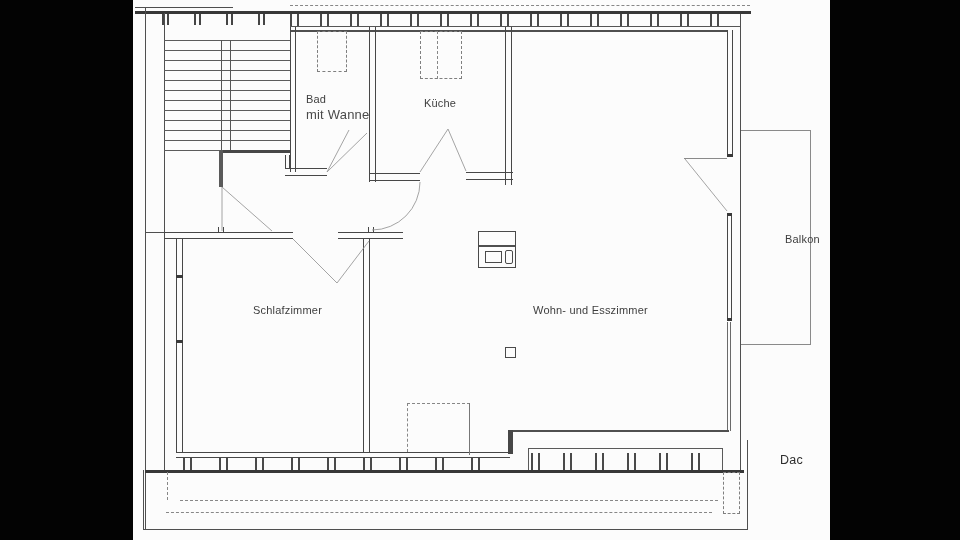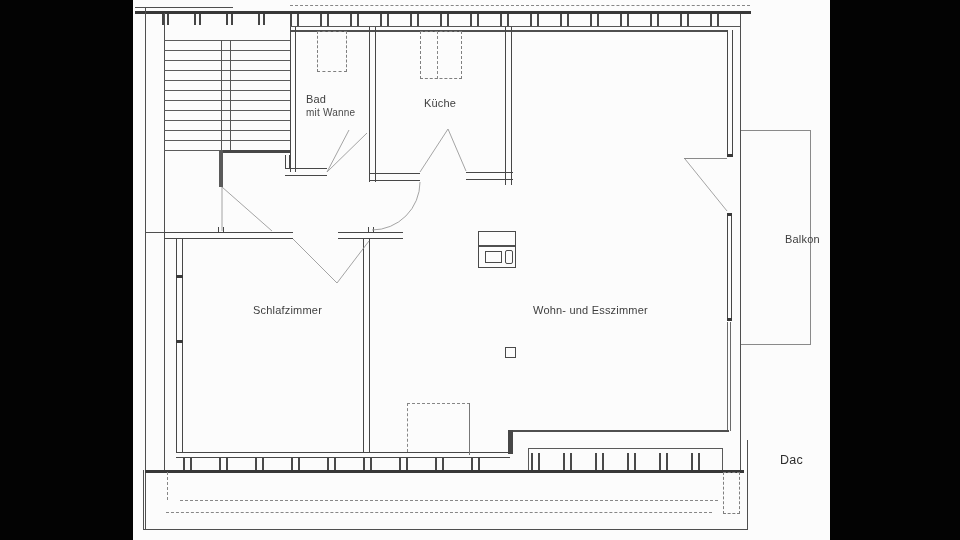--- a/index.html
+++ b/index.html
@@ -29,21 +29,21 @@
   .band-botL{position:absolute;
     background:repeating-linear-gradient(90deg,#4a4a4a 0 1.8px,transparent 1.8px 7px,#4a4a4a 7px 8.8px,transparent 8.8px 36px);}
   .band-botR{position:absolute;border-top:1px solid #5a5a5a;border-left:1px solid #5a5a5a;border-right:1px solid #5a5a5a;box-sizing:border-box;}
   .band-botR .ticks{position:absolute;left:2px;right:2px;top:4px;bottom:0;
     background:repeating-linear-gradient(90deg,#4a4a4a 0 1.8px,transparent 1.8px 7px,#4a4a4a 7px 8.8px,transparent 8.8px 32px);}
   .treads{position:absolute;
     background:repeating-linear-gradient(180deg,#5c5c5c 0 1px,transparent 1px 10px);}
   .stringer{position:absolute;border-left:1.5px solid #565656;border-right:1.5px solid #565656;box-sizing:border-box;}
 
   .lbl{position:absolute;color:#3e3e3e;font-size:11px;letter-spacing:.2px;white-space:nowrap;}
-  .lbl.small{font-size:10px;color:#4a4a4a;}
+  .lbl.small{font-size:13px;color:#4a4a4a;}
   .lbl.dach{font-size:12.5px;color:#2e2e2e;}
   svg.overlay{position:absolute;left:0;top:0;z-index:2;}
 </style>
 </head>
 <body>
 
 <div class="stage">
   <div class="paper"></div>
 
   <div class="ln" style="left:135px;top:7px;width:98px;height:1px;"></div>

